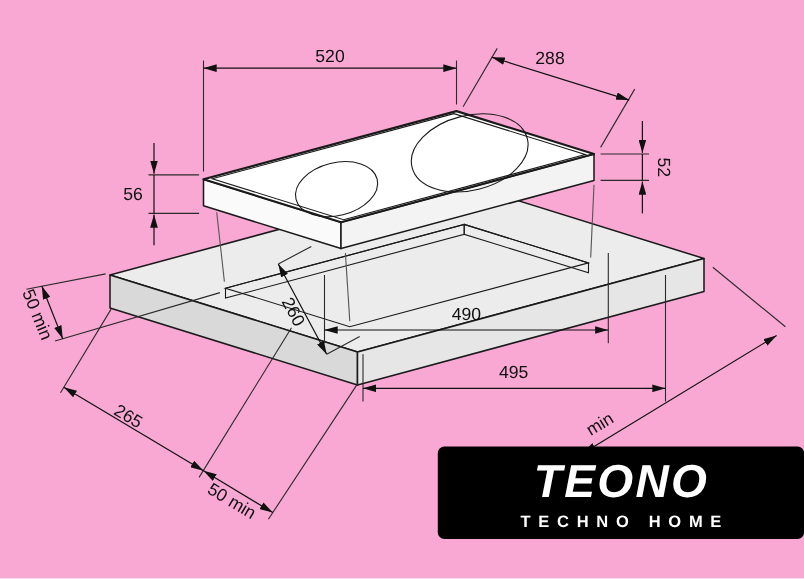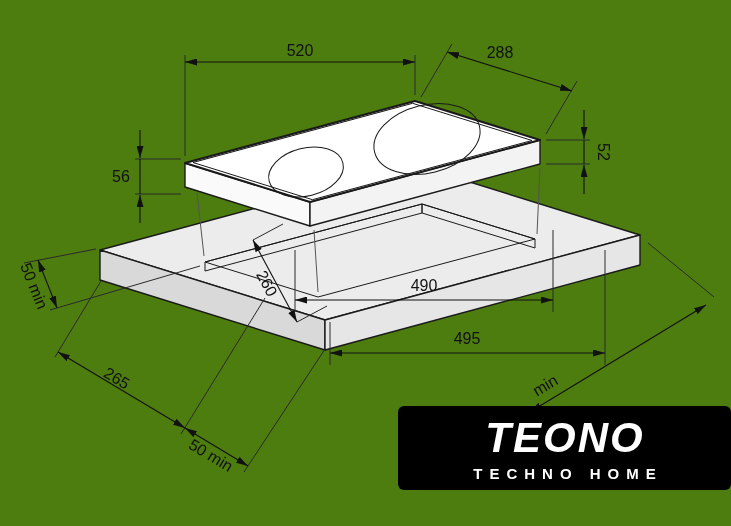--- a/index.html
+++ b/index.html
@@ -1,16 +1,16 @@
 <!DOCTYPE html>
 <html><head>
 <meta charset="utf-8">
 <style>
   html,body{margin:0;padding:0;background:#ffffff;}
-  #stage{position:relative;width:731px;height:526px;background:#4d7c0f;overflow:hidden;
+  #stage{position:relative;width:731px;height:526px;background:#f9a8d4;overflow:hidden;
          font-family:"Liberation Sans", sans-serif;}
   svg{display:block;}
   .oline{stroke:#1a1a1a;stroke-width:2;stroke-linejoin:round;}
   .mid{stroke:#1a1a1a;stroke-width:1.4;stroke-linejoin:round;}
   .thin{stroke:#1a1a1a;stroke-width:1;fill:none;}
   .dim{stroke:#111111;stroke-width:1.1;fill:none;}
   .ext{stroke:#2a2a2a;stroke-width:1;fill:none;}
   .proj{stroke:#555555;stroke-width:1;fill:none;}
   .dimtxt{font:16px "Liberation Sans", sans-serif;fill:#111111;}
   .brand{font:italic 700 42px "Liberation Sans", sans-serif;fill:#ffffff;letter-spacing:2px;}

